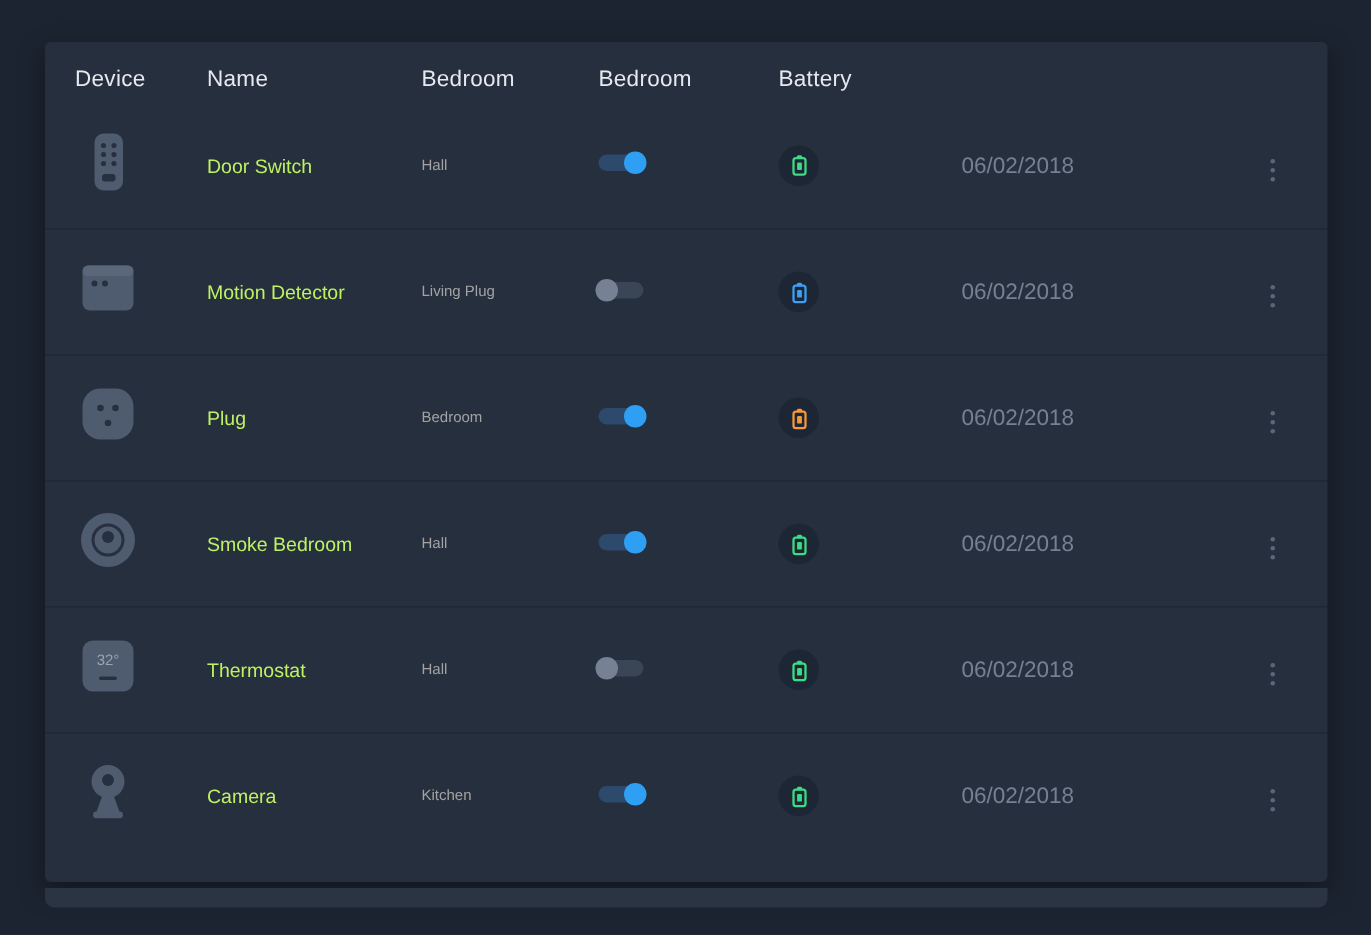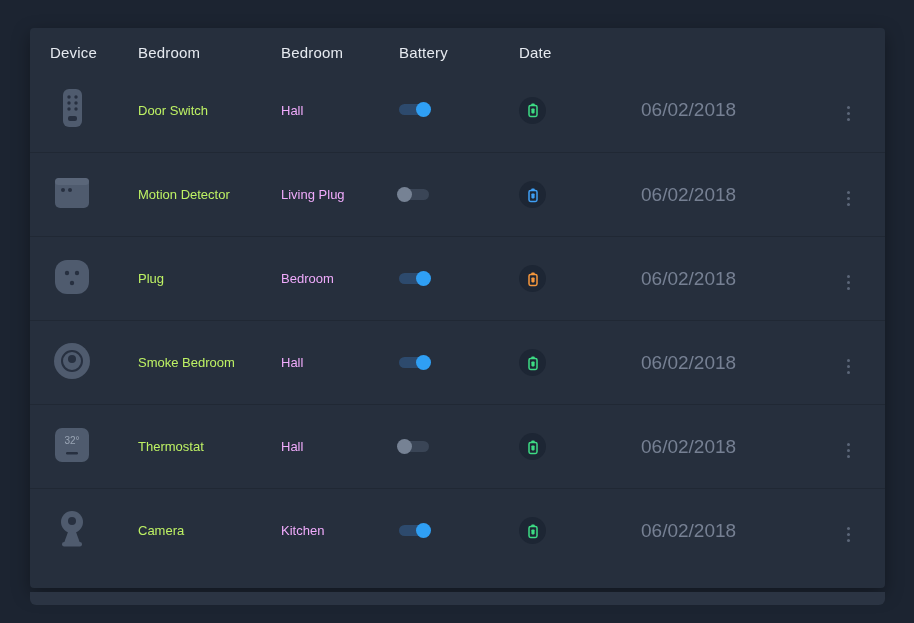--- a/index.html
+++ b/index.html
@@ -38,22 +38,22 @@
     font-size:15px;
     font-weight:400;
     letter-spacing:0.2px;
   }
   .row {
     height:84px;
     border-top:1px solid rgba(0,0,0,0.14);
   }
   .row:first-child { border-top:none; }
   .cell-name  { color:#bef264; font-size:13px; }
-  .cell-loc   { color:#f0abfc; font-size:13px; }
-  .cell-date  { color:#768093; font-size:19px; }
+  .cell-loc   { color:#a3a3a3; font-size:10px; }
+  .cell-date  { color:#768093; font-size:15px; }
   .dev-icon { display:inline-block; width:44px; height:44px; }
 
   
   .toggle {
     position:relative;
     display:inline-block;
     width:30px; height:11px;
     border-radius:6px;
     cursor:pointer;
   }
@@ -92,24 +92,24 @@
     background:#5b6678;
     display:block;
   }
 </style>
 </head>
 <body>
 
 <div class="card">
   <div class="grid-row thead">
     <span class="th">Device</span>
+    <span class="th">Name</span>
     <span class="th">Bedroom</span>
     <span class="th">Bedroom</span>
     <span class="th">Battery</span>
-    <span class="th">Date</span>
     <span></span>
   </div>
   <div id="tbody">
   <div class="grid-row row">
     <div class="cell"><span class="dev-icon"><svg width="44" height="44" viewBox="0 0 44 44">
     <rect x="13" y="3" width="19" height="38" rx="6" fill="#4f5b6e"></rect>
     <circle cx="19" cy="11" r="1.7" fill="#273040"></circle>
               <circle cx="26" cy="11" r="1.7" fill="#273040"></circle>
     <circle cx="19" cy="17" r="1.7" fill="#273040"></circle>
               <circle cx="26" cy="17" r="1.7" fill="#273040"></circle>

